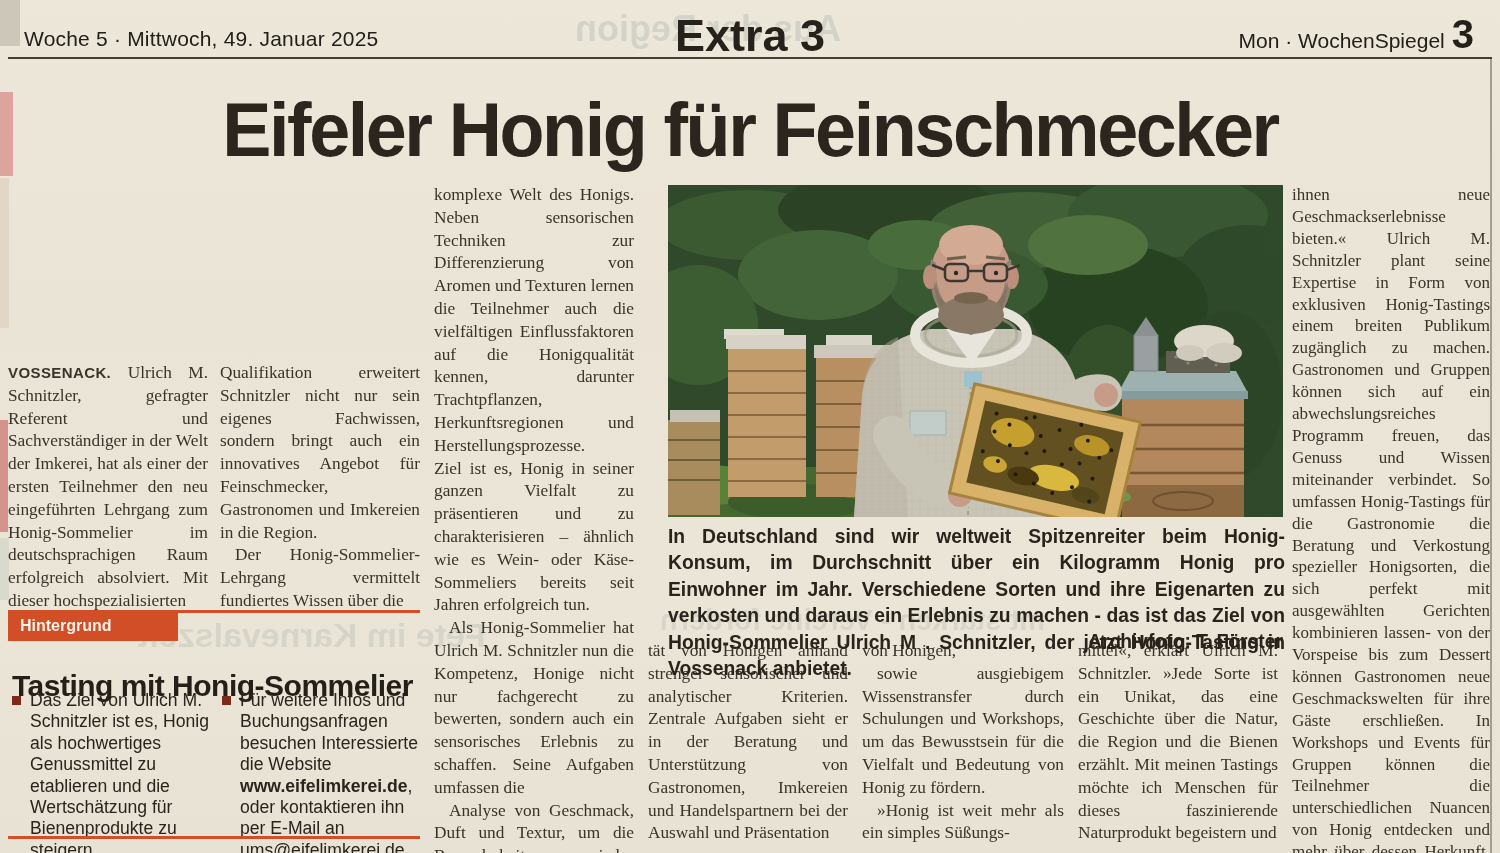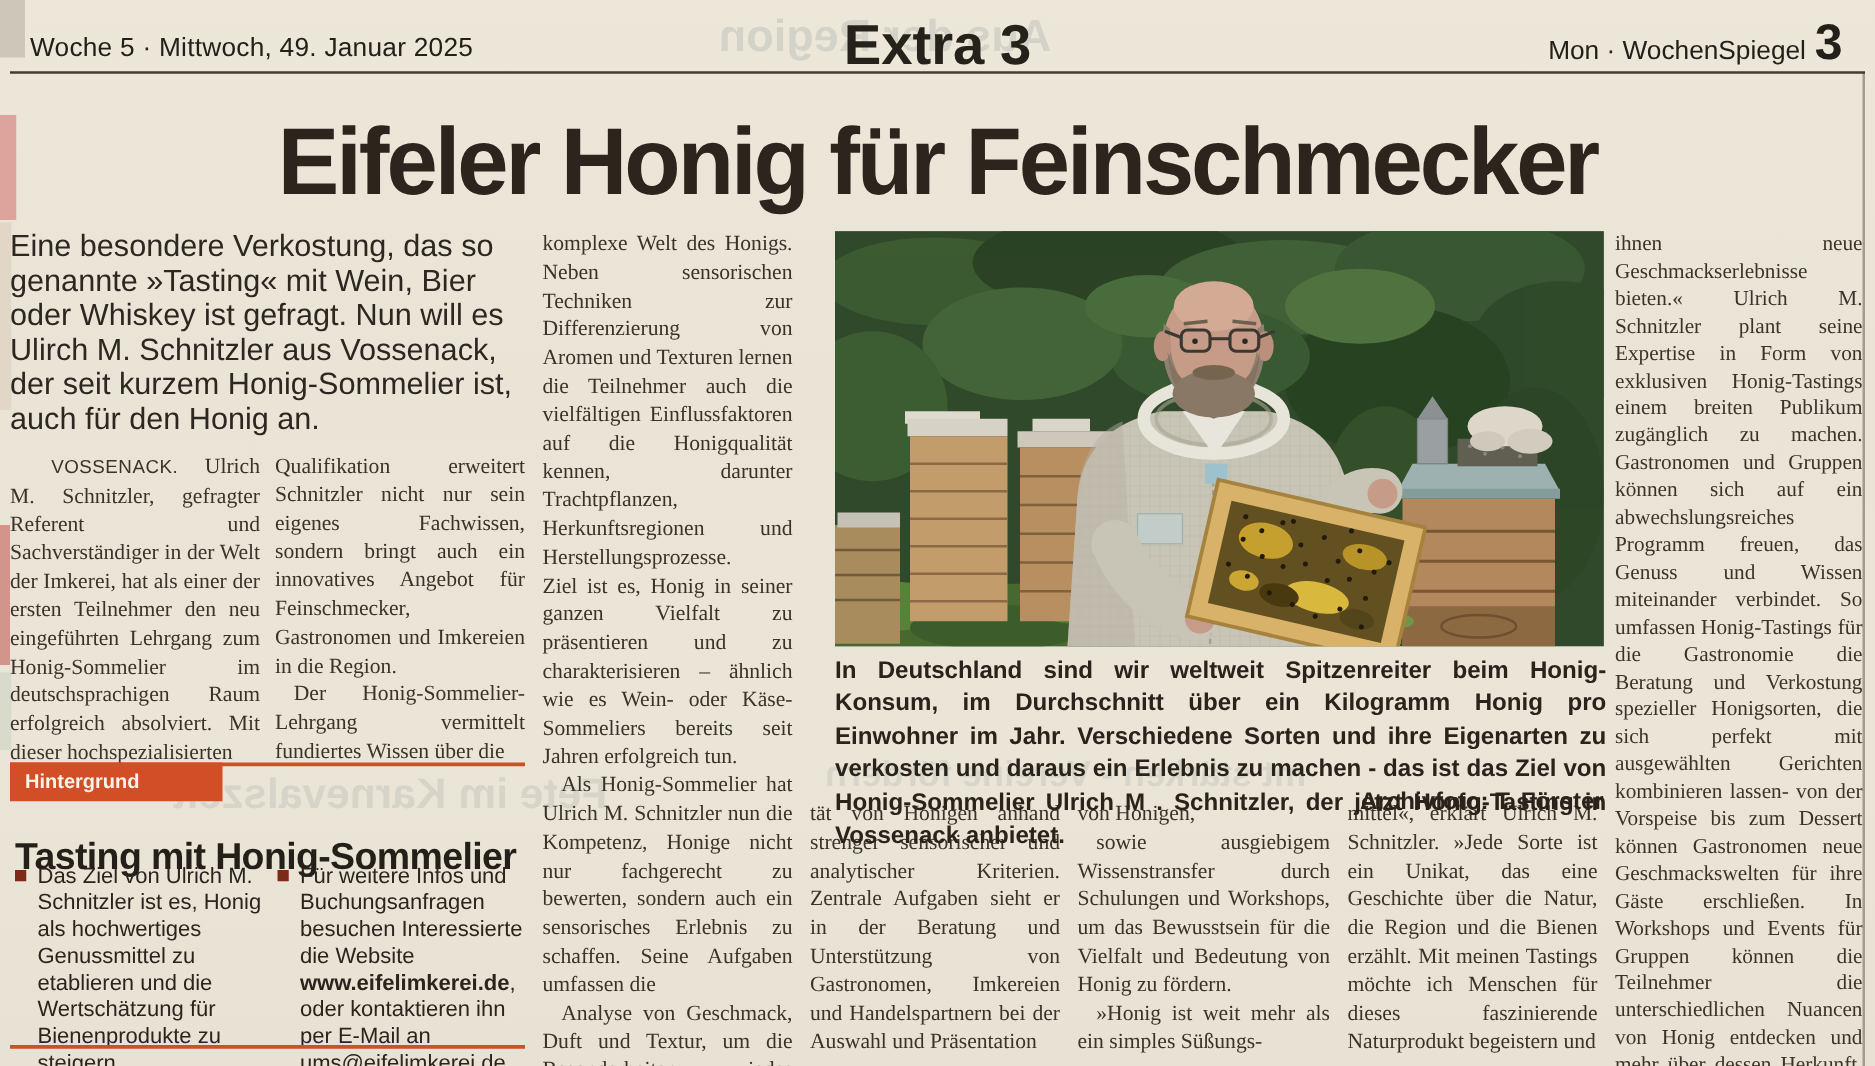--- a/index.html
+++ b/index.html
@@ -26,21 +26,21 @@
   .bodycol{position:absolute;font-size:17.3px;line-height:22.8px;text-align:justify;color:#3a332a;}
   .bodycol p{margin:0;}
   .bodycol p.indent{text-indent:15px;}
   .col1{left:8px;top:362px;width:200px;height:246px;}
   .col2{left:220px;top:362px;width:200px;height:246px;}
   .col3{left:434px;top:184px;width:200px;height:666px;}
   .col4{left:648px;top:640px;width:200px;height:212px;}
   .col5{left:862px;top:640px;width:202px;height:212px;}
   .col6{left:1078px;top:640px;width:200px;height:212px;}
   .col7{left:1292px;top:184px;width:198px;height:666px;font-size:17px;line-height:21.9px;}
-  .dateline{font-family:"Liberation Sans",sans-serif;font-weight:400;font-size:15px;letter-spacing:.4px;margin-left:33px;}
+  .dateline{font-family:"Liberation Sans",sans-serif;font-weight:700;font-size:15px;letter-spacing:.4px;}
   
   .photo{position:absolute;left:668px;top:185px;width:615px;height:332px;background:#33502e;}
   .photo svg{display:block;width:100%;height:100%;}
   .caption{position:absolute;left:668px;top:524px;width:617px;height:138px;
            font-family:"Liberation Sans",sans-serif;font-weight:700;font-size:19.3px;
            line-height:26.4px;text-align:justify;color:#29231c;}
   .credit{position:absolute;right:2px;top:105px;font-family:"Liberation Sans",sans-serif;
           font-weight:700;font-size:19.3px;color:#29231c;}
   
   .hg-topline{position:absolute;left:8px;top:610px;width:412px;height:3px;background:#d14e27;}
@@ -88,21 +88,20 @@
 
   <div class="mh-date">Woche 5 · Mittwoch, 49. Januar 2025</div>
   <div class="mh-section">Extra 3</div>
   <div class="mh-right">
     <span class="mh-brand">Mon · WochenSpiegel</span>
     <span class="mh-pagenum">3</span>
   </div>
   <div class="mh-rule"></div>
 
   <div class="headline">Eifeler Honig für Feinschmecker</div>
-  <div class="lead">Eine besondere Verkostung, das so genannte »Tasting« mit Wein, Bier oder Whiskey ist gefragt. Nun will es Ulirch M. Schnitzler aus Vossenack, der seit kurzem Honig-Sommelier ist, auch für den Honig an.</div>
 
   <div class="bodycol col1">
     <p><span class="dateline">VOSSENACK.</span><span> Ulrich M. Schnitzler, gefragter Referent und Sachverständiger in der Welt der Imkerei, hat als einer der ersten Teilnehmer den neu eingeführten Lehrgang zum Honig-Sommelier im deutschsprachigen Raum erfolgreich absolviert. Mit dieser hochspezialisierten</span></p>
   </div>
   <div class="bodycol col2">
     <p>Qualifikation erweitert Schnitzler nicht nur sein eigenes Fachwissen, sondern bringt auch ein innovatives Angebot für Feinschmecker, Gastronomen und Imkereien in die Region.</p>
     <p class="indent">Der Honig-Sommelier-Lehrgang vermittelt fundiertes Wissen über die</p>
   </div>
   <div class="bodycol col3">
     <p>komplexe Welt des Honigs. Neben sensorischen Techniken zur Differenzierung von Aromen und Texturen lernen die Teilnehmer auch die vielfältigen Einflussfaktoren auf die Honigqualität kennen, darunter Trachtpflanzen, Herkunftsregionen und Herstellungsprozesse.</p>

